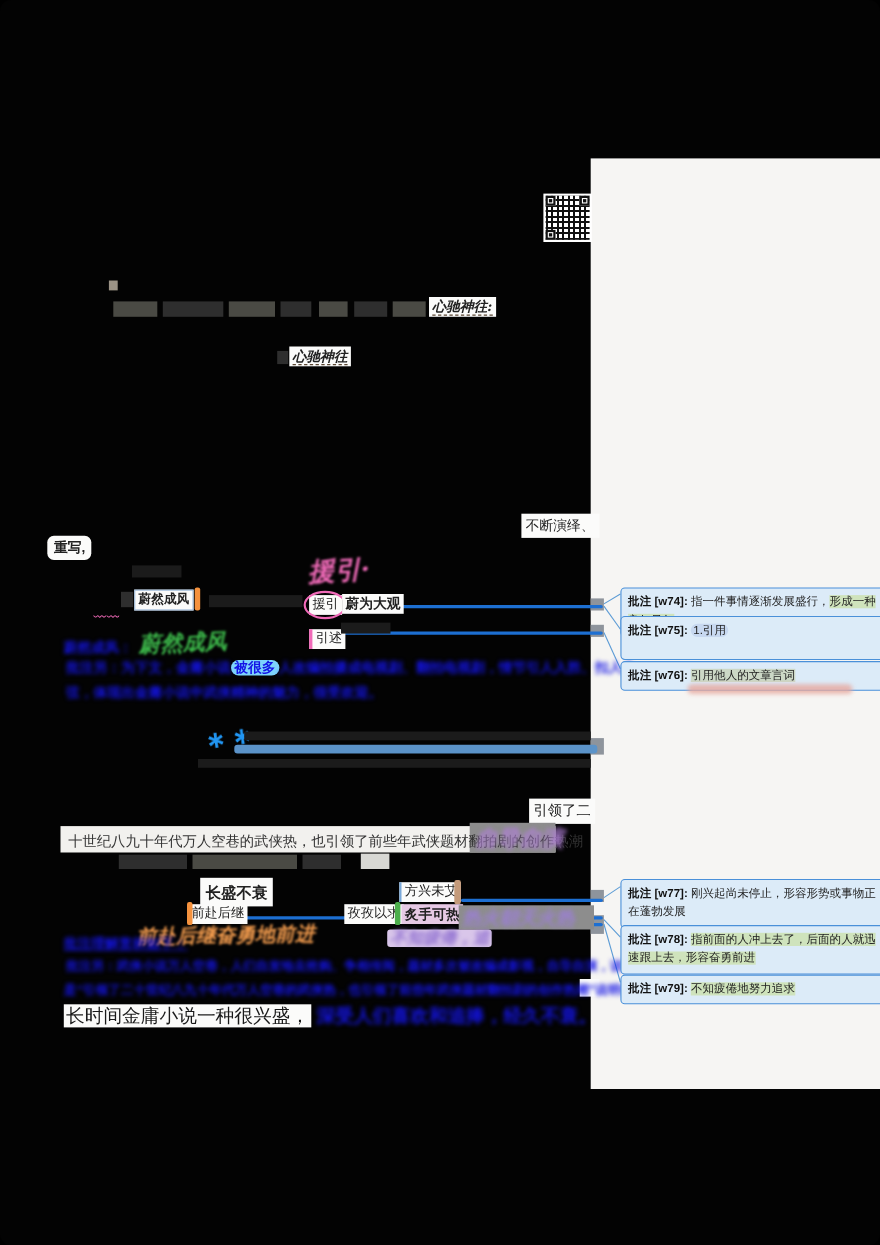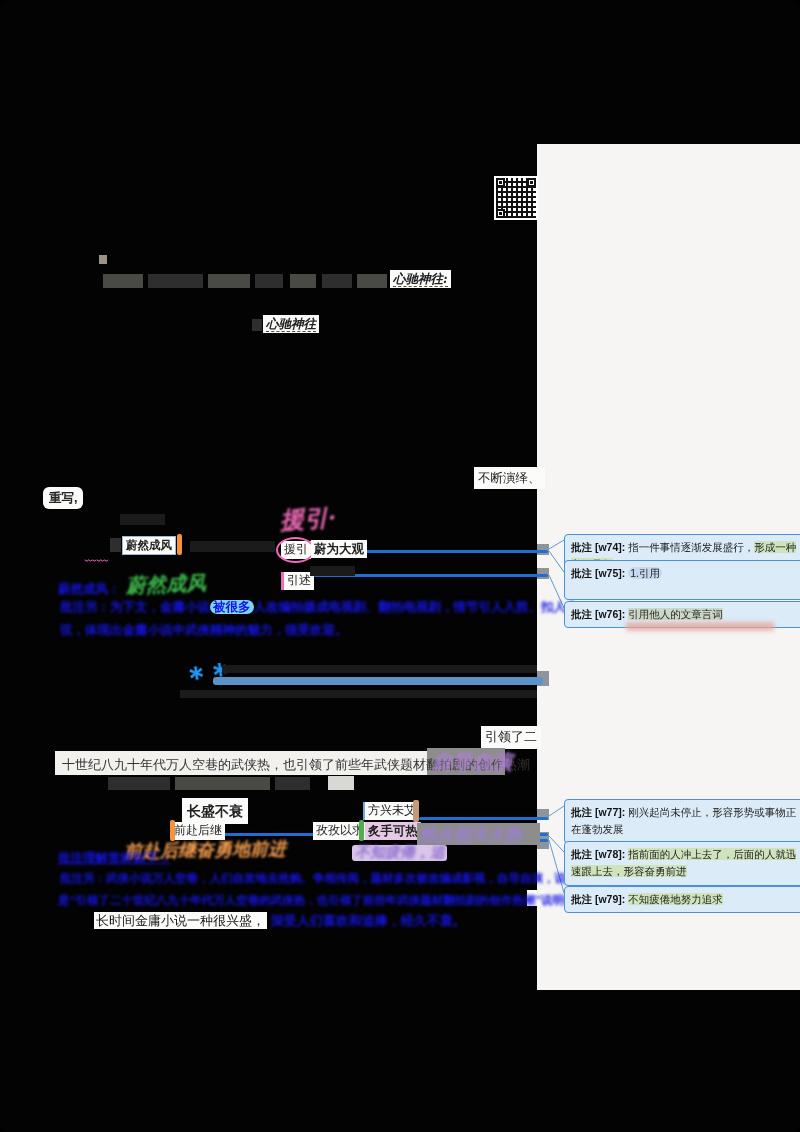--- a/index.html
+++ b/index.html
@@ -160,21 +160,21 @@
   <div class="abs hw blur2" style="left:420px;top:823px;font-size:17px;color:#9b7fd4;">热火朝天火热</div>
 
   <div class="abs hw blur1" style="left:124px;top:838px;font-size:18px;color:#f29b4d;transform:rotate(-1deg);">前赴后继奋勇地前进</div>
   <div class="abs" style="left:352px;top:845px;width:95px;height:16px;background:#d9c6ea;border-radius:3px;"></div>
   <div class="abs hw blur2" style="left:355px;top:843px;font-size:15px;color:#8f6fd0;">不知疲倦，追</div>
 
   <div class="abs blue-ink blur2" style="left:58px;top:850px;font-size:12.5px;text-decoration:underline;">批注理解赏析如下：</div>
   <div class="abs blue-ink blur2" style="left:60px;top:871px;font-size:11.5px;">批注另：武侠小说万人空巷，人们自发地去抢购、争相传阅，题材多次被改编成影视，自导自演，说明</div>
   <div class="abs" style="left:527px;top:890px;width:18px;height:16px;background:#fbfbfa;"></div>
   <div class="abs blue-ink blur2" style="left:58px;top:893px;font-size:11.5px;">是“引领了二十世纪八九十年代万人空巷的武侠热，也引领了前些年武侠题材翻拍剧的创作热潮”说明很</div>
-  <div class="abs" style="left:58px;top:912px;font-size:13px;white-space:nowrap;margin-left:36px;">
+  <div class="abs" style="left:58px;top:912px;font-size:17px;white-space:nowrap;">
     <span style="background:#fbfbfa;color:#1a1a1a;padding:1px 2px;">长时间金庸小说一种很兴盛，</span>
     <span class="blue-ink blur2">深受人们喜欢和追捧，经久不衰。</span>
   </div>
 
   <div class="comment" style="top:534px;">
     <b>批注 [w74]:</b>
     <span>指一件事情逐渐发展盛行，</span><span class="hl-green">形成一种良好风气</span>
   </div>
   <div class="comment" style="top:560px;min-height:30px;">
     <b>批注 [w75]:</b>

